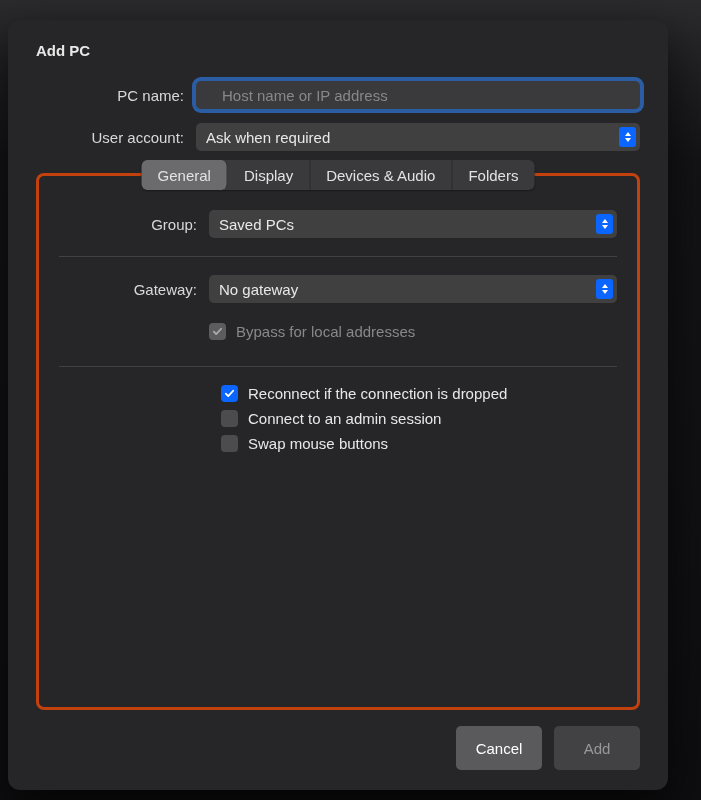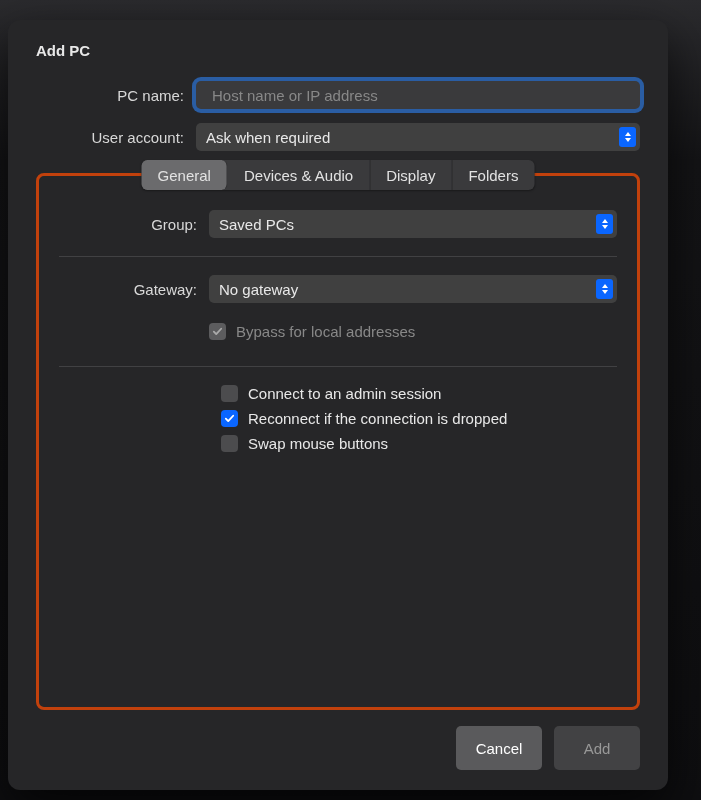--- a/index.html
+++ b/index.html
@@ -42,21 +42,21 @@
       color: #d8d8d8;
       font-size: 15px;
     }
     .control-col { flex:1; }
     .text-input {
       width: 100%;
       height: 28px;
       background: #3a3a3c;
       border: none;
       border-radius: 5px;
-      padding: 0 16px;
+      padding: 0 26px;
       color: #e8e8e8;
       font-size: 15px;
       outline: none;
     }
     .text-input::placeholder { color: #888; }
     .focus-ring { box-shadow: 0 0 0 4px #2a5da3; }
     .select {
       width:100%;
       height:28px;
       background:#404040;
@@ -172,22 +172,22 @@
         <span>Ask when required</span>
         <span class="arrows"></span>
       </div>
     </div>
   </div>
 
   <div class="groupbox">
 
     <div class="tabbar">
       <div class="tab active">General</div>
+      <div class="tab">Display</div>
       <div class="tab">Devices &amp; Audio</div>
-      <div class="tab">Display</div>
       <div class="tab">Folders</div>
     </div>
 
 
     <div class="inner-row">
       <div class="inner-label">Group:</div>
       <div class="control-col">
         <div class="select">
           <span>Saved PCs</span>
           <span class="arrows"></span>
@@ -218,33 +218,33 @@
           </div>
           <span class="chk-label disabled">Bypass for local addresses</span>
         </div>
       </div>
     </div>
 
     <div class="hr"></div>
 
     <div class="checkbox-area">
       <div class="checkbox-row">
-        <div class="chk"></div>
-        <span class="chk-label">Connect to an admin session</span>
-      </div>
-      <div class="checkbox-row">
         <div class="chk checked">
           <svg viewBox="0 0 12 12">
               <path d="M2 6.2 L4.6 8.8 L10 3" stroke="#fff" stroke-width="2" fill="none" stroke-linecap="round" stroke-linejoin="round"></path>
             </svg>
         </div>
         <span class="chk-label">Reconnect if the connection is dropped</span>
       </div>
       <div class="checkbox-row">
         <div class="chk"></div>
+        <span class="chk-label">Connect to an admin session</span>
+      </div>
+      <div class="checkbox-row">
+        <div class="chk"></div>
         <span class="chk-label">Swap mouse buttons</span>
       </div>
     </div>
 
   </div>
 
   <div class="footer">
     <div class="btn">Cancel</div>
     <div class="btn disabled">Add</div>
   </div>

